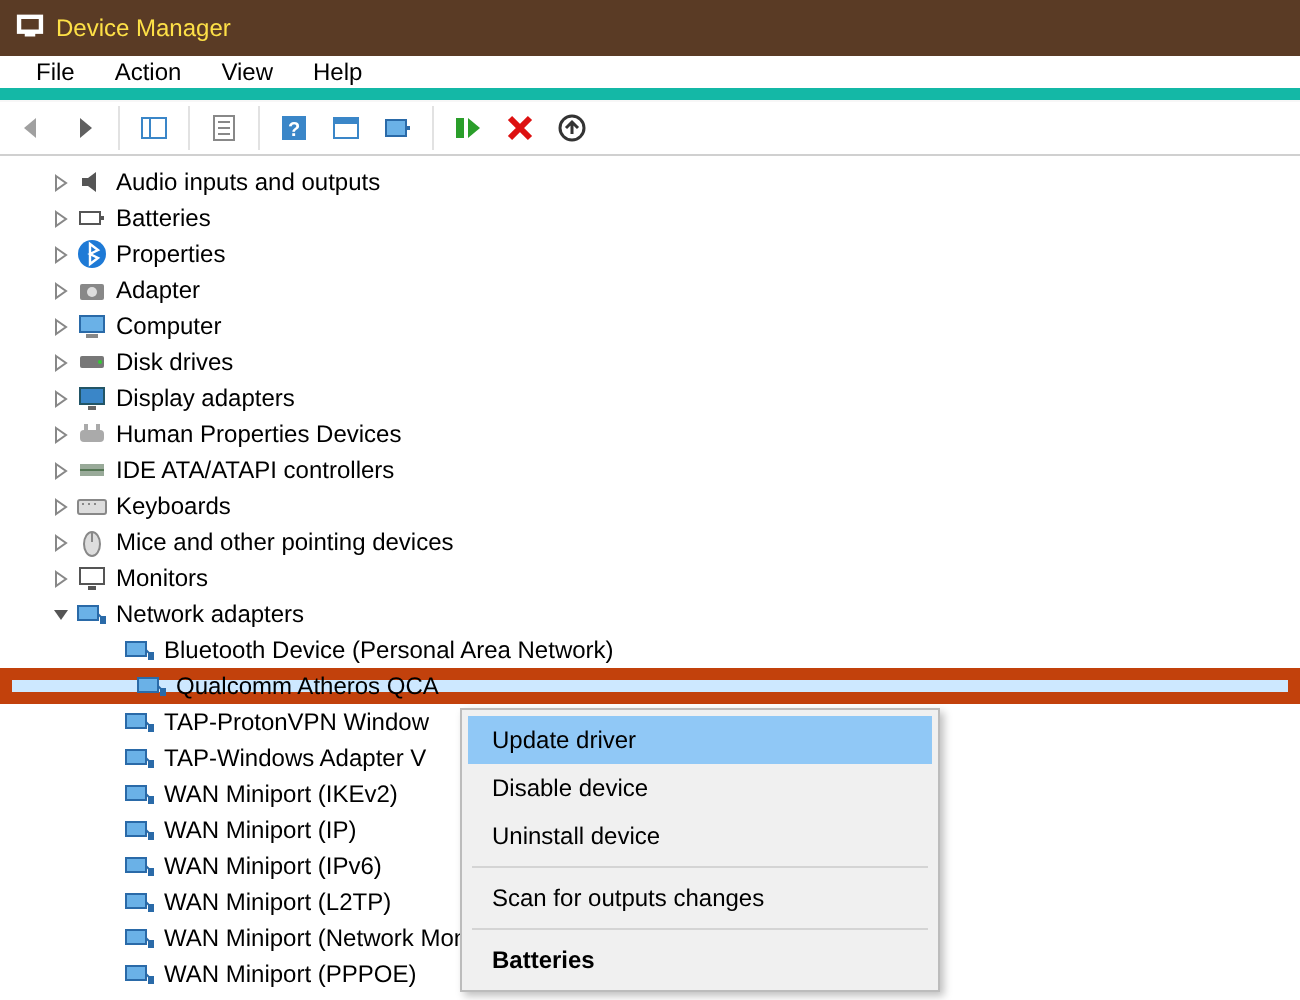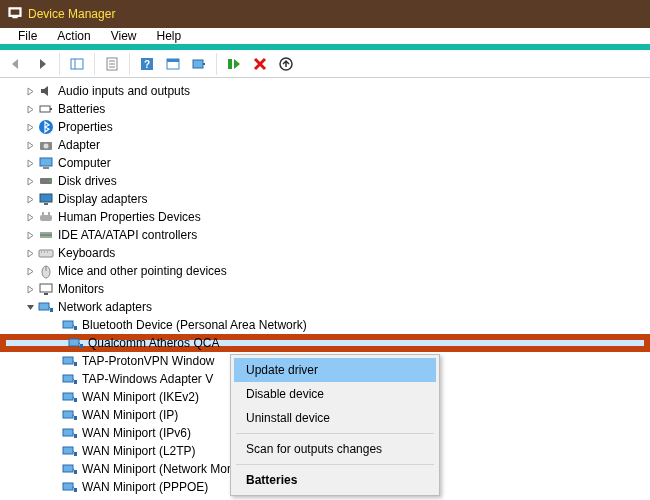--- a/index.html
+++ b/index.html
@@ -81,21 +81,21 @@
   .indent2 { padding-left: 48px; align-items: center; }
   .selected {
     background: #cde8ff !important;
     border: 6px solid #c2410c;
     height: 18px;
   }
   .ctxmenu {
     position: absolute;
     left: 230px;
     top: 354px;
-    width: 210px;
+    width: 240px;
     background: #f0f0f0;
     border: 1px solid #bcbcbc;
     box-shadow: 2px 2px 4px rgba(0,0,0,0.25);
     padding: 3px;
     z-index: 50;
   }
   .ctxitem {
     padding: 5px 12px;
     cursor: default;
   }

